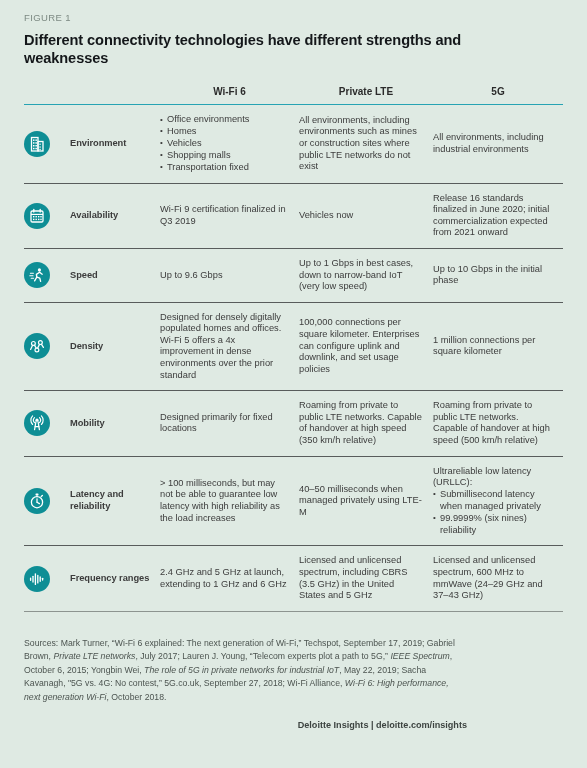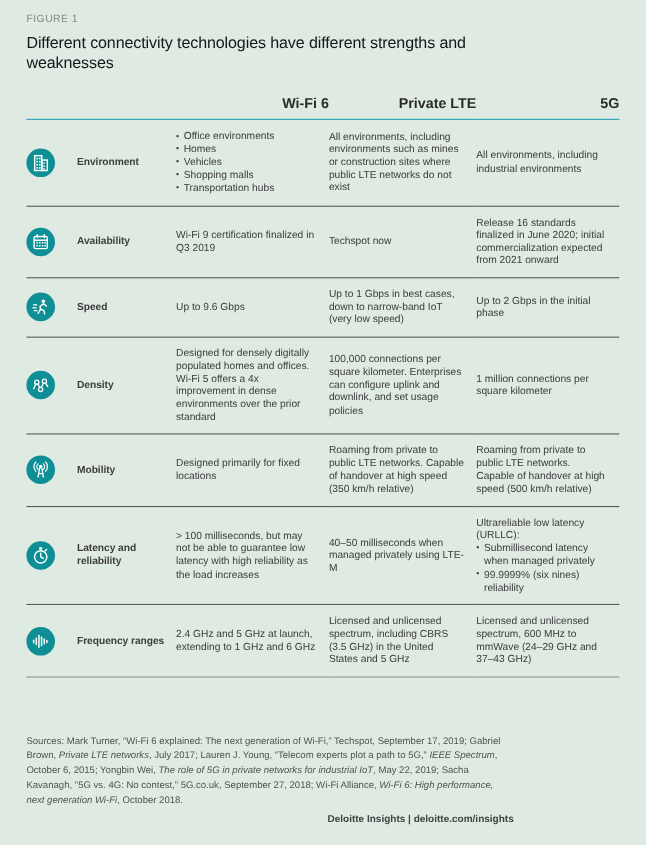--- a/index.html
+++ b/index.html
@@ -27,43 +27,43 @@
   
   .fig-label {
     font-size: 9.5px;
     letter-spacing: 0.4px;
     color: #7d8a83;
     padding-top: 12px;
     line-height: 12px;
   }
   .fig-title {
     font-size: 14.6px;
-    font-weight: normal;
+    font-weight: bold;
     color: #14171a;
     line-height: 18px;
     margin-top: 7px;
     letter-spacing: -0.1px;
   }
 
   
   .tbl {
     width: 539px;
     margin-top: 19px;
     border-collapse: collapse;
     table-layout: fixed;
   }
   .tbl col.c-icon   { width: 46px; }
   .tbl col.c-label  { width: 90px; }
   .tbl col.c-wifi   { width: 139px; }
   .tbl col.c-plte   { width: 134px; }
   .tbl col.c-5g     { width: 130px; }
 
   .tbl th {
-    text-align: right;
-    font-size: 13px;
+    text-align: center;
+    font-size: 10px;
     font-weight: bold;
     color: #2b2b2b;
     padding: 0 0 7px 0;
     vertical-align: bottom;
   }
   .head-rule td {
     border-bottom: 1.6px solid #27a3b3;
     height: 0;
     padding: 0;
   }
@@ -119,34 +119,34 @@
     background: #0e8e95;
     display: block;
   }
   .ico svg { display: block; }
 
   
   .foot {
     position: absolute;
     left: 24px;
     right: 24px;
-    top: 667px;
+    top: 637px;
   }
   .sources {
     font-size: 8.7px;
     line-height: 13.4px;
     color: #4c5450;
   }
   .sources i { font-style: italic; }
   .credit {
     text-align: right;
     font-size: 9.1px;
     font-weight: bold;
     color: #3d4441;
-    margin-top: 5px;
+    margin-top: 16px;
   }
 </style>
 </head>
 <body>
 
 <div class="page">
 
   <div class="fig-label">FIGURE 1</div>
   <div class="fig-title">Different connectivity technologies have different strengths and weaknesses</div>
 
@@ -194,21 +194,21 @@
             </svg>
           </span>
         </td>
         <td class="rowlabel">Environment</td>
         <td class="cell">
           <ul class="bullets">
             <li>Office environments</li>
             <li>Homes</li>
             <li>Vehicles</li>
             <li>Shopping malls</li>
-            <li>Transportation hubs</li>
+            <li>Transportation fixed</li>
           </ul>
         </td>
         <td class="cell">All environments, including environments such as mines or construction sites where public LTE networks do not exist</td>
         <td class="cell">All environments, including industrial environments</td>
       </tr>
       <tr class="rowsep">
           <td colspan="5"></td>
         </tr>
 
       <tr class="trow">
@@ -227,21 +227,21 @@
                 <rect x="9" y="15.7" width="1.4" height="1.4"></rect>
                   <rect x="11.5" y="15.7" width="1.4" height="1.4"></rect>
                   <rect x="14" y="15.7" width="1.4" height="1.4"></rect>
                   <rect x="16.3" y="15.7" width="1.4" height="1.4"></rect>
               </g>
             </svg>
           </span>
         </td>
         <td class="rowlabel">Availability</td>
         <td class="cell">Wi-Fi 9 certification finalized in Q3 2019</td>
-        <td class="cell">Techspot now</td>
+        <td class="cell">Vehicles now</td>
         <td class="cell">Release 16 standards finalized in June 2020; initial commercialization expected from 2021 onward</td>
       </tr>
       <tr class="rowsep">
           <td colspan="5"></td>
         </tr>
 
       <tr class="trow">
         <td>
           <span class="ico">
             <svg width="26" height="26" viewBox="0 0 26 26">
@@ -253,21 +253,21 @@
                 <line x1="6.4" y1="11.2" x2="9.4" y2="11.2"></line>
                 <line x1="5.8" y1="13.8" x2="9" y2="13.8"></line>
                 <line x1="7.2" y1="16.3" x2="9.6" y2="16.3"></line>
               </g>
             </svg>
           </span>
         </td>
         <td class="rowlabel">Speed</td>
         <td class="cell">Up to 9.6 Gbps</td>
         <td class="cell">Up to 1 Gbps in best cases, down to narrow-band IoT (very low speed)</td>
-        <td class="cell">Up to 2 Gbps in the initial phase</td>
+        <td class="cell">Up to 10 Gbps in the initial phase</td>
       </tr>
       <tr class="rowsep">
           <td colspan="5"></td>
         </tr>
 
       <tr class="trow">
         <td>
           <span class="ico">
             <svg width="26" height="26" viewBox="0 0 26 26">
               <polyline points="6.6,16.4 9.4,10.4 13,16.4 16.4,9.6 19.4,14.4" fill="none" stroke="#ffffff" stroke-width="1.25" stroke-linecap="round" stroke-linejoin="round"></polyline>

